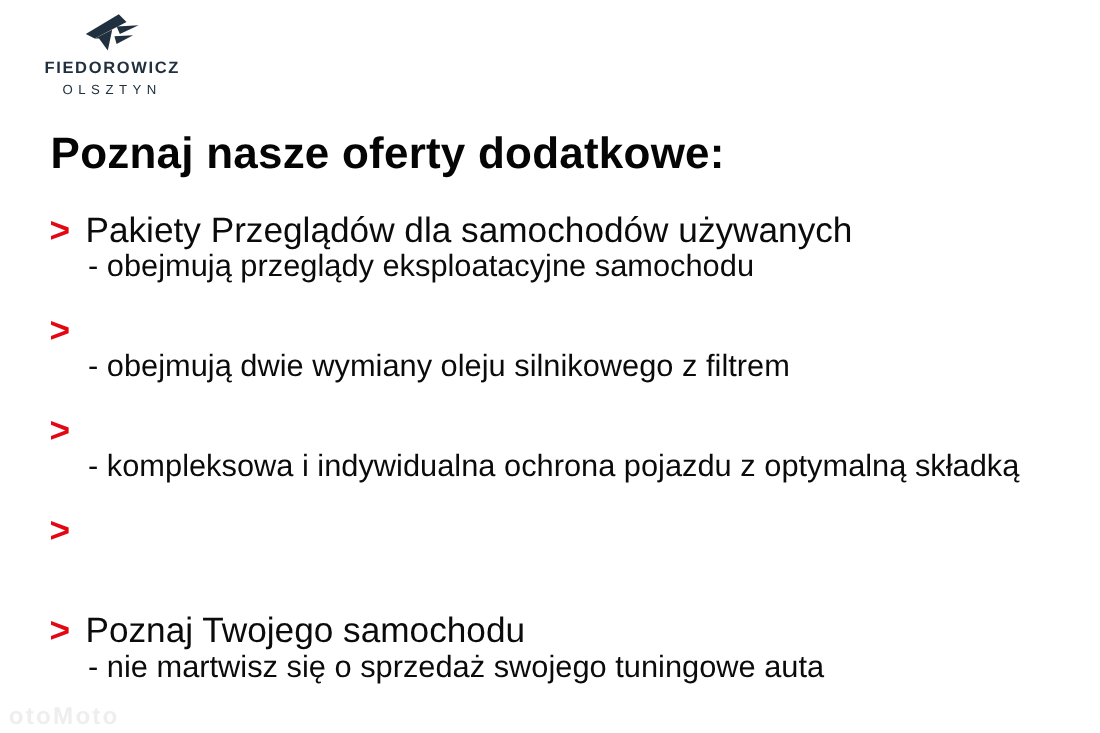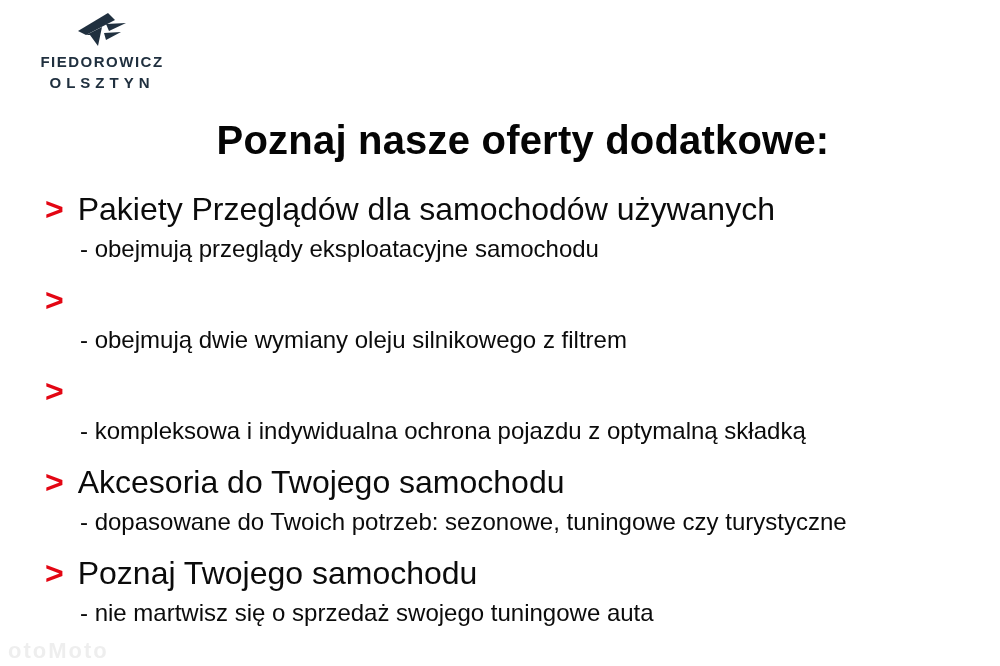--- a/index.html
+++ b/index.html
@@ -31,34 +31,34 @@
   .logo-mark { display: block; margin: 0 auto 5px auto; width: 52px; height: 36px; }
   .logo-mark polygon { fill: var(--navy); }
   .logo-brand {
     font-weight: bold;
     font-size: 15px;
     letter-spacing: 1.5px;
     white-space: nowrap;
   }
   .logo-city {
     margin-top: 4px;
-    font-size: 15px;
-    font-weight: bold;
+    font-size: 12px;
+    font-weight: normal;
     letter-spacing: 5px;
     white-space: nowrap;
   }
 
   
   .page-title {
     position: absolute;
     top: 118px;
     left: 0;
     width: 1000px;
     padding-left: 46px;
-    text-align: center;
+    text-align: left;
     font-size: 40px;
     font-weight: bold;
     letter-spacing: 0.2px;
     color: #050505;
   }
 
   
   .offers {
     position: absolute;
     top: 193px;
@@ -73,23 +73,22 @@
     line-height: 1.05;
   }
   .offer-bullet {
     color: var(--accent);
     font-weight: bold;
     margin-right: 14px;
     flex: 0 0 auto;
   }
   .offer-heading { white-space: nowrap; }
   .offer-detail {
-    margin-top: 9px;
     margin-left: 35px;
-    font-size: 24px;
+    font-size: 28px;
     line-height: 1.05;
     white-space: nowrap;
   }
 
   
   .watermark {
     position: absolute;
     left: 8px;
     bottom: 2px;
     font-size: 22px;
@@ -133,23 +132,21 @@
   <div class="offer">
     <div class="offer-head">
       <span class="offer-bullet">&gt;</span>
     </div>
     <div class="offer-detail">- kompleksowa i indywidualna ochrona pojazdu z optymalną składką</div>
   </div>
 
   <div class="offer">
     <div class="offer-head">
       <span class="offer-bullet">&gt;</span>
-      <span class="offer-heading">Akcesoria do Twojego samochodu</span>
     </div>
-    <div class="offer-detail">- dopasowane do Twoich potrzeb: sezonowe, tuningowe czy turystyczne</div>
   </div>
 
   <div class="offer">
     <div class="offer-head">
       <span class="offer-bullet">&gt;</span>
       <span class="offer-heading">Poznaj Twojego samochodu</span>
     </div>
     <div class="offer-detail">- nie martwisz się o sprzedaż swojego tuningowe auta</div>
   </div>
 </div>

